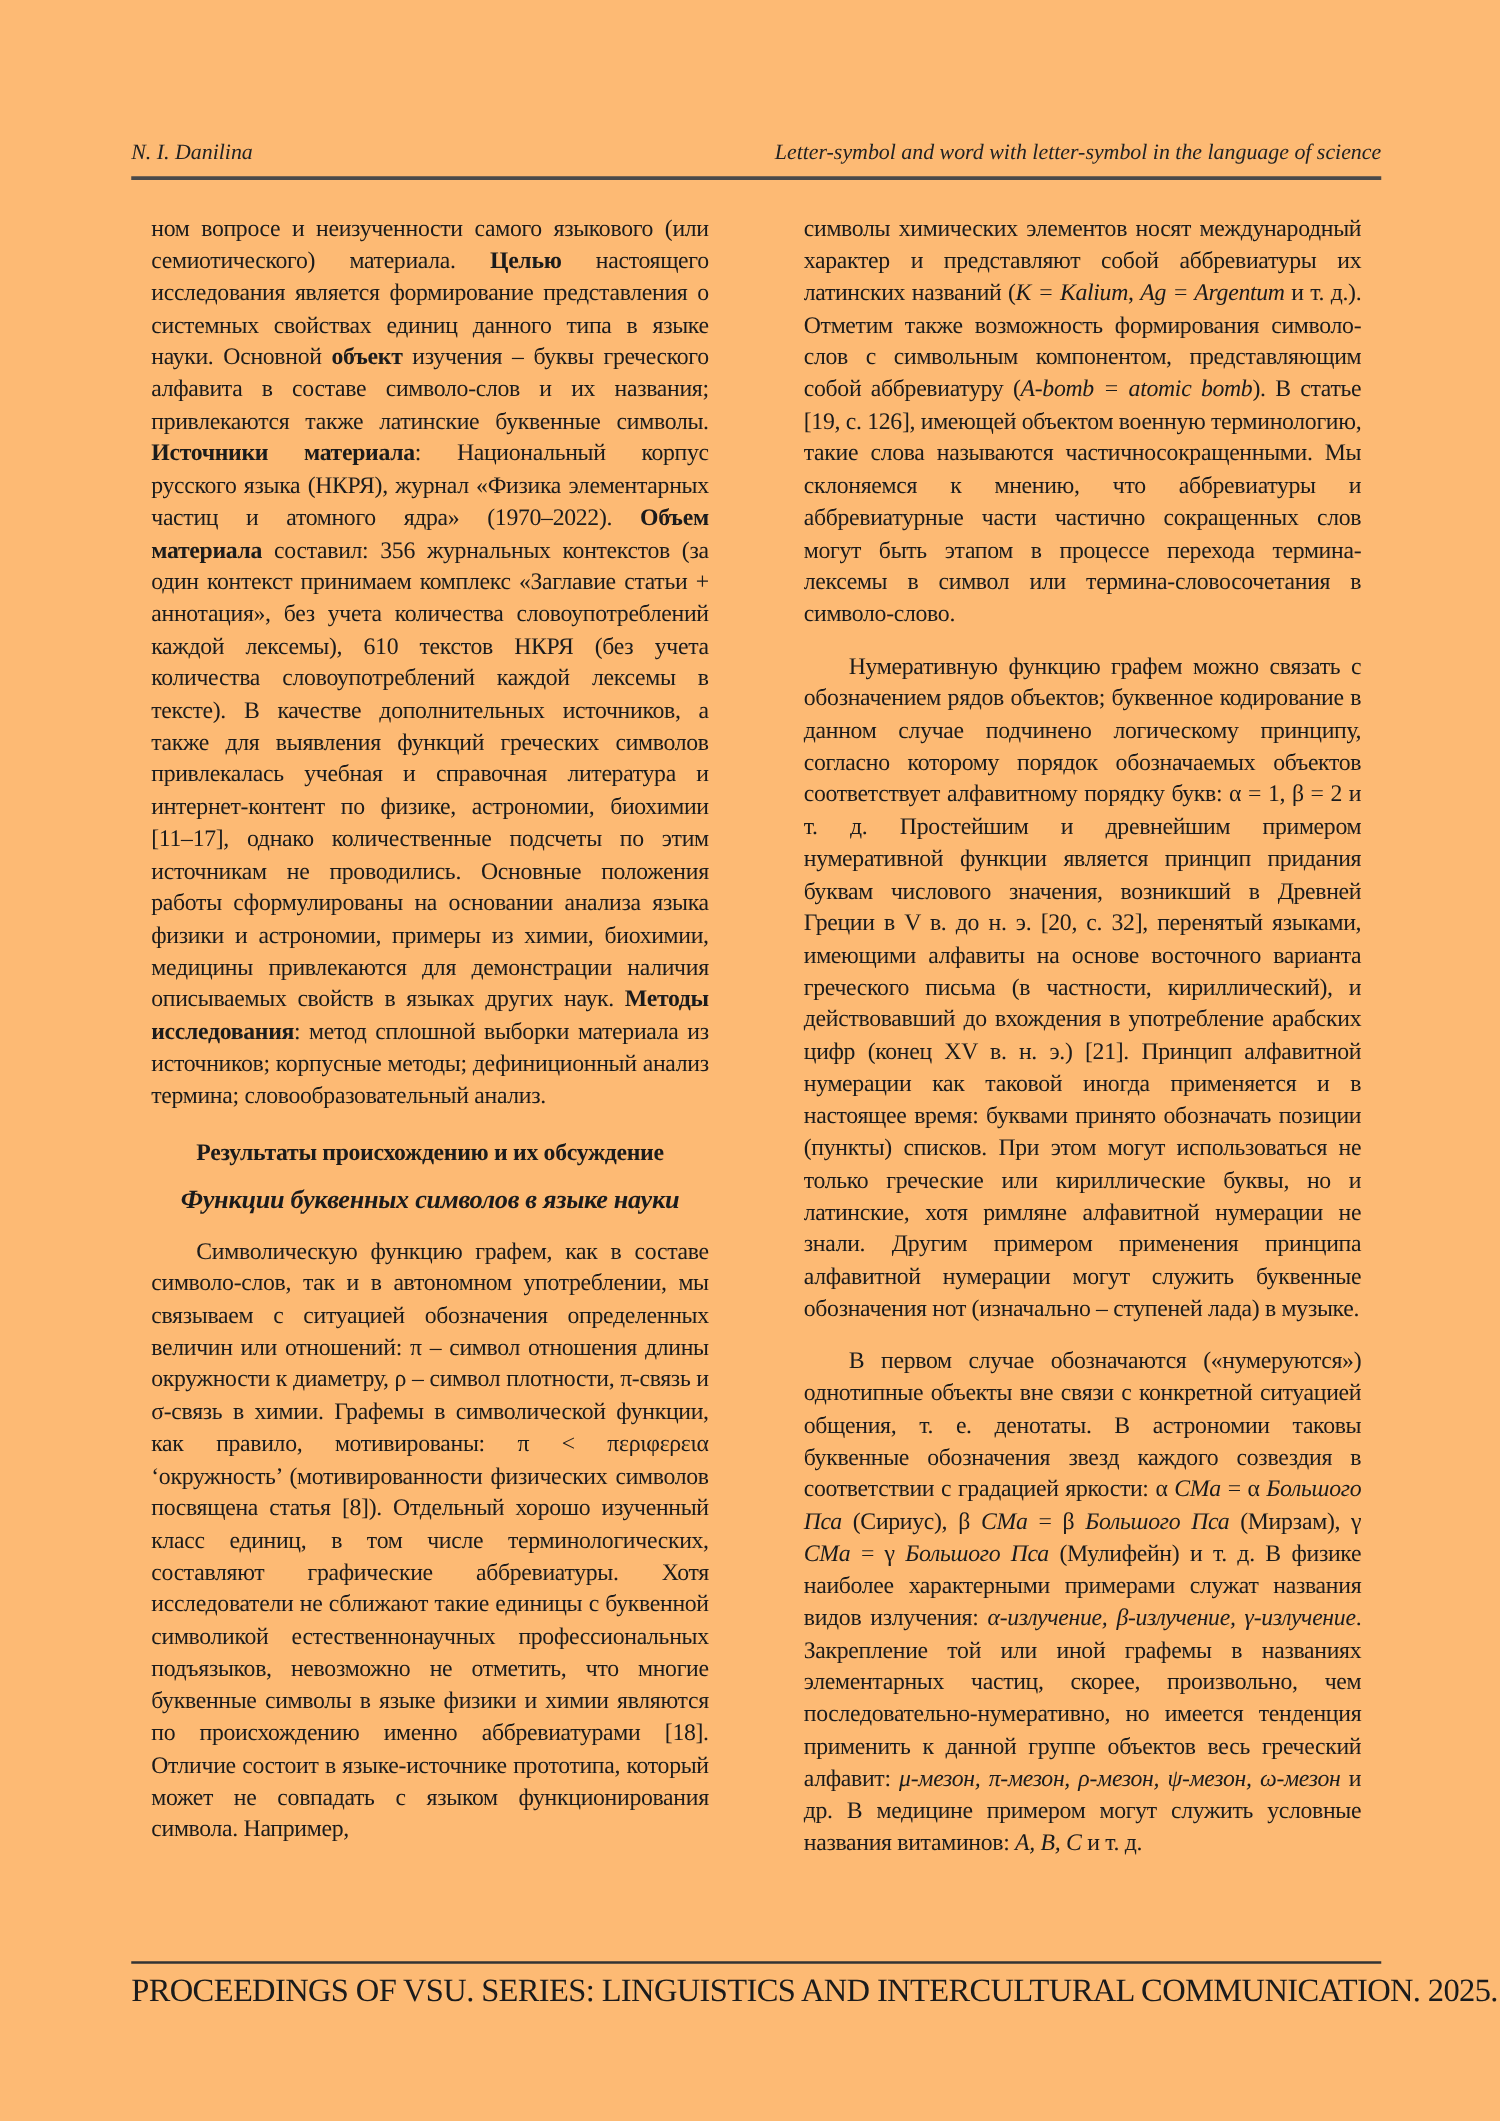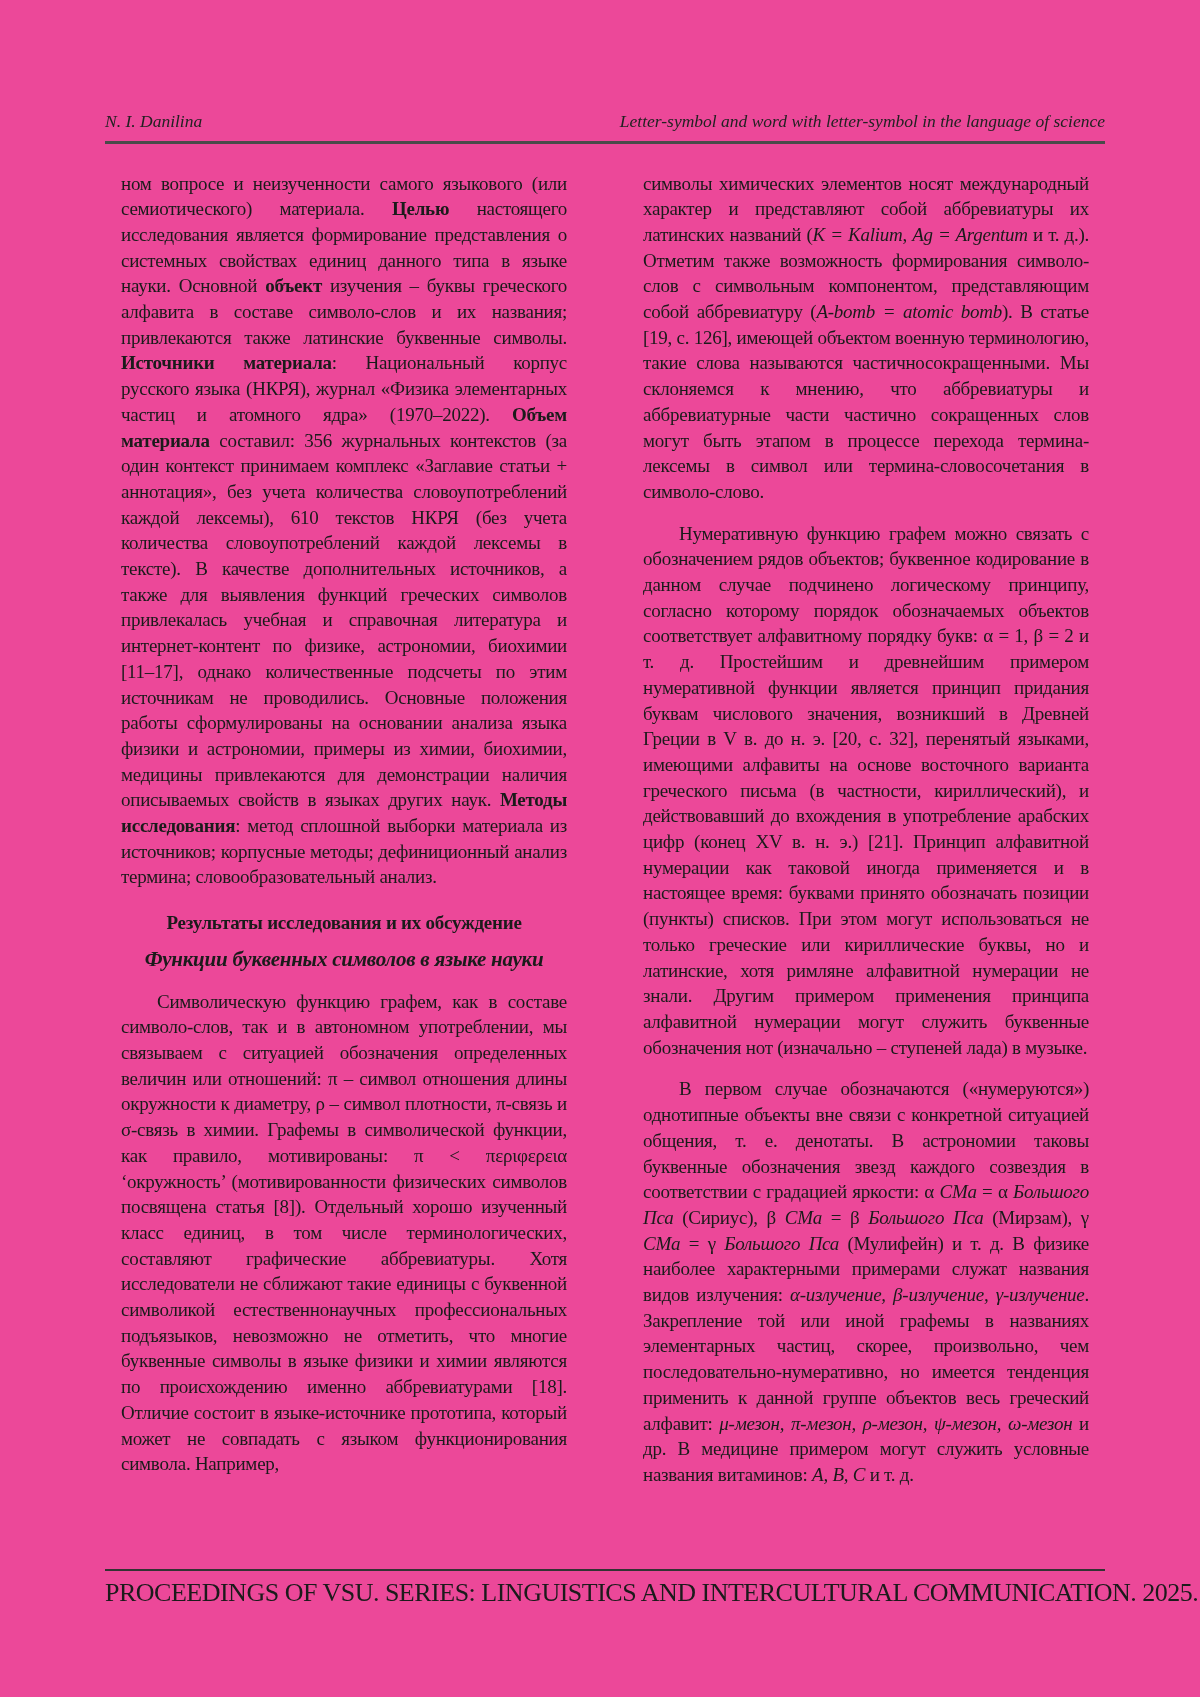--- a/index.html
+++ b/index.html
@@ -1,19 +1,19 @@
 <!DOCTYPE html>
 <html lang="ru"><head>
 <meta charset="utf-8">
 <style>
   html,body { margin:0; padding:0; background:#ffffff; }
   .page {
     position:relative;
     width:1200px; height:1697px;
-    background:#ec4899;
+    background:#fdba74;
     font-family:"Liberation Serif", serif;
     color:#1b1b1b;
     overflow:hidden;
   }
   .content { position:absolute; left:105px; top:110px; width:1000px; }
   .running-header {
     display:flex; justify-content:space-between; align-items:baseline;
     font-style:italic; font-size:17.5px; line-height:22px; color:#222;
   }
   .header-rule { margin-top:9px; height:2.5px; background:#4a4a4a; }
@@ -50,21 +50,21 @@
 <div class="page">
   <div class="content">
     <div class="running-header">
       <span>N. I. Danilina</span>
       <span>Letter-symbol and word with letter-symbol in the language of science</span>
     </div>
     <div class="header-rule"></div>
     <div class="columns">
       <div class="col">
           <p class="para"><span>ном вопросе и неизученности самого языкового (или семиотического) материала. </span><span style="font-weight: bold;">Целью</span><span> настоящего исследования является формирование представления о системных свойствах единиц данного типа в языке науки. Основной </span><span style="font-weight: bold;">объект</span><span> изучения – буквы греческого алфавита в составе символо-слов и их названия; привлекаются также латинские буквенные символы. </span><span style="font-weight: bold;">Источники материала</span><span>: Национальный корпус русского языка (НКРЯ), журнал «Физика элементарных частиц и атомного ядра» (1970–2022). </span><span style="font-weight: bold;">Объем материала</span><span> составил: 356 журнальных контекстов (за один контекст принимаем комплекс «Заглавие статьи + аннотация», без учета количества словоупотреблений каждой лексемы), 610 текстов НКРЯ (без учета количества словоупотреблений каждой лексемы в тексте). В качестве дополнительных источников, а также для выявления функций греческих символов привлекалась учебная и справочная литература и интернет-контент по физике, астрономии, биохимии [11–17], однако количественные подсчеты по этим источникам не проводились. Основные положения работы сформулированы на основании анализа языка физики и астрономии, примеры из химии, биохимии, медицины привлекаются для демонстрации наличия описываемых свойств в языках других наук. </span><span style="font-weight: bold;">Методы исследования</span><span>: метод сплошной выборки материала из источников; корпусные методы; дефиниционный анализ термина; словообразовательный анализ.</span></p>
-          <h2 class="sec-heading"><span style="font-weight: bold;">Результаты исследования и их обсуждение</span></h2>
+          <h2 class="sec-heading"><span style="font-weight: bold;">Результаты происхождению и их обсуждение</span></h2>
           <h3 class="sub-heading"><span style="font-style: italic;">Функции буквенных символов в языке науки</span></h3>
           <p class="para indent"><span>Символическую функцию графем, как в составе символо-слов, так и в автономном употреблении, мы связываем с ситуацией обозначения определенных величин или отношений: π – символ отношения длины окружности к диаметру, ρ – символ плотности, π-связь и σ-связь в химии. Графемы в символической функции, как правило, мотивированы: π &lt; περιφερεια ‘окружность’ (мотивированности физических символов посвящена статья [8]). Отдельный хорошо изученный класс единиц, в том числе терминологических, составляют графические аббревиатуры. Хотя исследователи не сближают такие единицы с буквенной символикой естественнонаучных профессиональных подъязыков, невозможно не отметить, что многие буквенные символы в языке физики и химии являются по происхождению именно аббревиатурами [18]. Отличие состоит в языке-источнике прототипа, который может не совпадать с языком функционирования символа. Например,</span></p>
         </div>
       <div class="col">
           <p class="para"><span>символы химических элементов носят международный характер и представляют собой аббревиатуры их латинских названий (</span><span style="font-style: italic;">K = Kalium</span><span>, </span><span style="font-style: italic;">Ag = Argentum</span><span> и т. д.). Отметим также возможность формирования символо-слов с символьным компонентом, представляющим собой аббревиатуру (</span><span style="font-style: italic;">A-bomb = atomic bomb</span><span>). В статье [19, с. 126], имеющей объектом военную терминологию, такие слова называются частичносокращенными. Мы склоняемся к мнению, что аббревиатуры и аббревиатурные части частично сокращенных слов могут быть этапом в процессе перехода термина-лексемы в символ или термина-словосочетания в символо-слово.</span></p>
           <p class="para indent"><span>Нумеративную функцию графем можно связать с обозначением рядов объектов; буквенное кодирование в данном случае подчинено логическому принципу, согласно которому порядок обозначаемых объектов соответствует алфавитному порядку букв: α = 1, β = 2 и т. д. Простейшим и древнейшим примером нумеративной функции является принцип придания буквам числового значения, возникший в Древней Греции в V в. до н. э. [20, с. 32], перенятый языками, имеющими алфавиты на основе восточного варианта греческого письма (в частности, кириллический), и действовавший до вхождения в употребление арабских цифр (конец XV в. н. э.) [21]. Принцип алфавитной нумерации как таковой иногда применяется и в настоящее время: буквами принято обозначать позиции (пункты) списков. При этом могут использоваться не только греческие или кириллические буквы, но и латинские, хотя римляне алфавитной нумерации не знали. Другим примером применения принципа алфавитной нумерации могут служить буквенные обозначения нот (изначально – ступеней лада) в музыке.</span></p>
           <p class="para indent"><span>В первом случае обозначаются («нумеруются») однотипные объекты вне связи с конкретной ситуацией общения, т. е. денотаты. В астрономии таковы буквенные обозначения звезд каждого созвездия в соответствии с градацией яркости: α </span><span style="font-style: italic;">CMa</span><span> = α </span><span style="font-style: italic;">Большого Пса</span><span> (Сириус), β </span><span style="font-style: italic;">CMa</span><span> = β </span><span style="font-style: italic;">Большого Пса</span><span> (Мирзам), γ </span><span style="font-style: italic;">CMa</span><span> = γ </span><span style="font-style: italic;">Большого Пса</span><span> (Мулифейн) и т. д. В физике наиболее характерными примерами служат названия видов излучения: </span><span style="font-style: italic;">α-излучение, β-излучение, γ-излучение</span><span>. Закрепление той или иной графемы в названиях элементарных частиц, скорее, произвольно, чем последовательно-нумеративно, но имеется тенденция применить к данной группе объектов весь греческий алфавит: </span><span style="font-style: italic;">μ-мезон, π-мезон, ρ-мезон, ψ-мезон, ω-мезон</span><span> и др. В медицине примером могут служить условные названия витаминов: </span><span style="font-style: italic;">A, B, C</span><span> и т. д.</span></p>
         </div>
     </div>
   </div>

